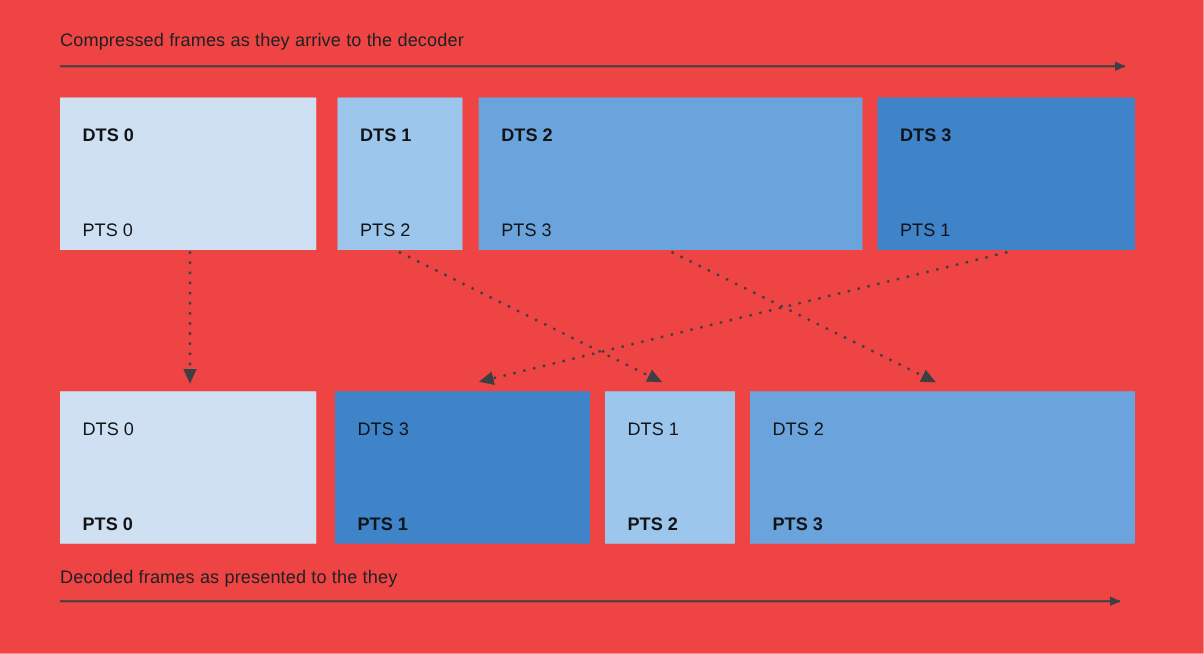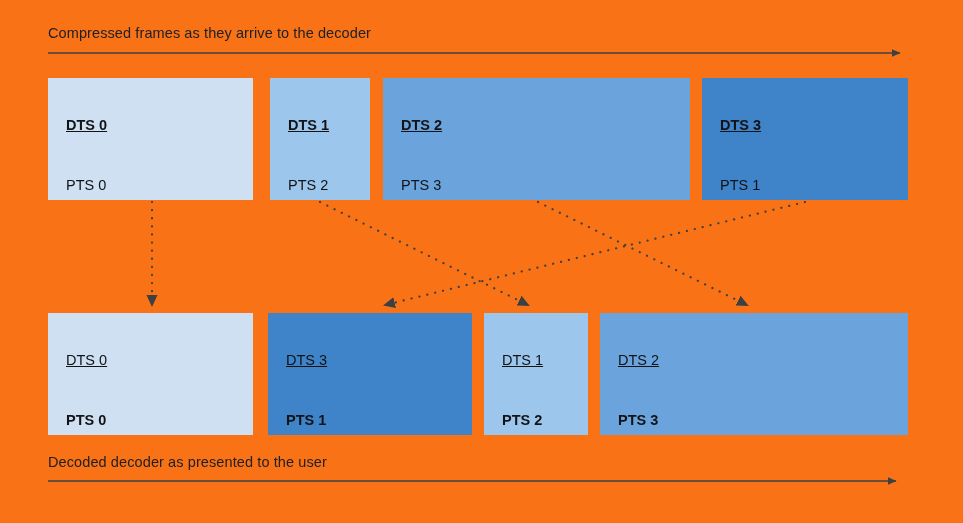--- a/index.html
+++ b/index.html
@@ -8,21 +8,21 @@
     background: #ffffff;
   }
   body {
     font-family: "Liberation Sans", sans-serif;
     -webkit-font-smoothing: antialiased;
   }
   #stage {
     position: relative;
     width: 963px;
     height: 523px;
-    background: #f97316;
+    background: #ef4444;
     overflow: hidden;
     text-align: right;
   }
   .caption {
     position: absolute;
     font-size: 14.5px;
     color: #202124;
     letter-spacing: 0.1px;
     white-space: nowrap;
     line-height: 1;
@@ -45,38 +45,38 @@
   }
   .frame .dts,
   .frame .pts {
     position: absolute;
     left: 18px;
     font-size: 14.5px;
     color: #111316;
     white-space: nowrap;
     line-height: 1;
   }
-  .frame .dts { top: 40px; text-decoration: underline; }
+  .frame .dts { top: 24px; }
   .frame .pts { top: 88px; margin-top: 12px; }
 
   
   .row-top .dts { font-weight: 700; }
   .row-top .pts { font-weight: 400; }
   
   .row-bottom .dts { font-weight: 400; }
   .row-bottom .pts { font-weight: 700; }
 </style>
 </head>
 <body>
 
 <div id="stage">
 
   <div class="caption" id="caption-top">Compressed frames as they arrive to the decoder</div>
 
-  <div class="caption" id="caption-bottom">Decoded decoder as presented to the user</div>
+  <div class="caption" id="caption-bottom">Decoded frames as presented to the they</div>
 
   <svg class="axis-svg" viewBox="0 0 963 523">
     <defs>
       <marker id="axis-head" markerWidth="9" markerHeight="9" refX="8.4" refY="4.5" orient="auto" markerUnits="userSpaceOnUse">
         <path d="M0,0.6 L9,4.5 L0,8.4 Z" fill="#3c4043"></path>
       </marker>
       <marker id="dot-head" markerWidth="12" markerHeight="12" refX="10" refY="6" orient="auto" markerUnits="userSpaceOnUse">
         <path d="M0,0.5 L12,6 L0,11.5 Z" fill="#3c4043"></path>
       </marker>
     </defs>

